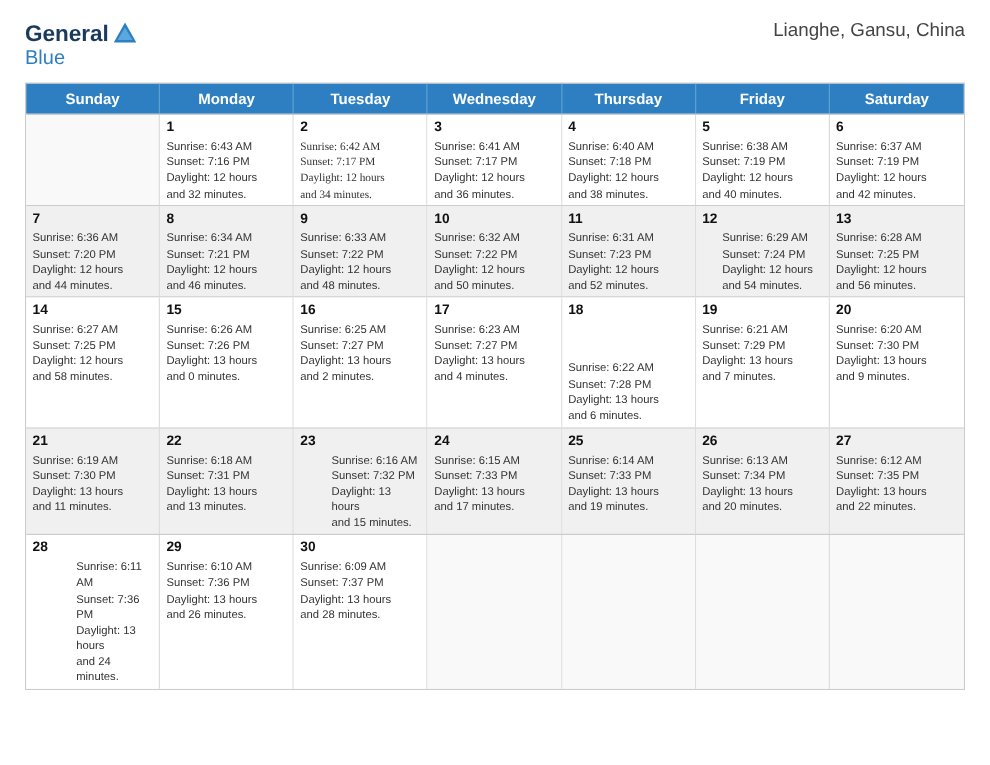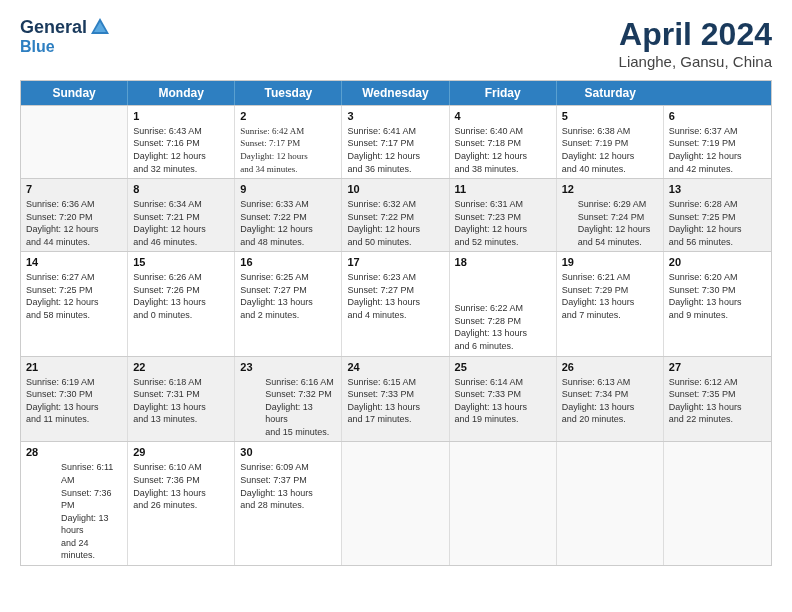--- a/index.html
+++ b/index.html
@@ -34,21 +34,21 @@
       font-size: 18px;
       font-weight: bold;
       color: #1a3a5c;
     }
     .logo-general {
       color: #1a3a5c;
       font-weight: bold;
     }
     .logo-blue {
       color: #2e7fc1;
-      font-weight: bold;
+      font-weight: normal;
     }
     .logo-icon {
       width: 22px;
       height: 22px;
       margin-left: 2px;
     }
     .title-block {
       text-align: right;
     }
     .title-block h1 {
@@ -128,31 +128,31 @@
         <svg class="logo-icon" viewBox="0 0 22 22">
           <polygon points="11,2 20,18 2,18" fill="#2e7fc1"></polygon>
           <polygon points="11,6 17,16 5,16" fill="#5aa8e0"></polygon>
         </svg>
       </div>
       <div>
         <span class="logo-blue">Blue</span>
       </div>
     </div>
     <div class="title-block">
-      <h1>April 2024</h1>
       <h2>Lianghe, Gansu, China</h2>
     </div>
   </div>
 
   <div class="calendar">
     <div class="cal-header">
       <div class="cal-header-cell">Sunday</div>
       <div class="cal-header-cell">Monday</div>
       <div class="cal-header-cell">Tuesday</div>
       <div class="cal-header-cell">Wednesday</div>
+      <div class="cal-header-cell">Thursday</div>
       <div class="cal-header-cell">Friday</div>
       <div class="cal-header-cell">Saturday</div>
     </div>
     <div class="cal-body" id="cal-body">
     <div class="cal-row">
           <div class="cal-cell empty"></div>
           <div class="cal-cell">
             <span class="day-num">1</span>
             <div class="cell-text" style="white-space: pre-line;">Sunrise: 6:43 AM
 Sunset: 7:16 PM

